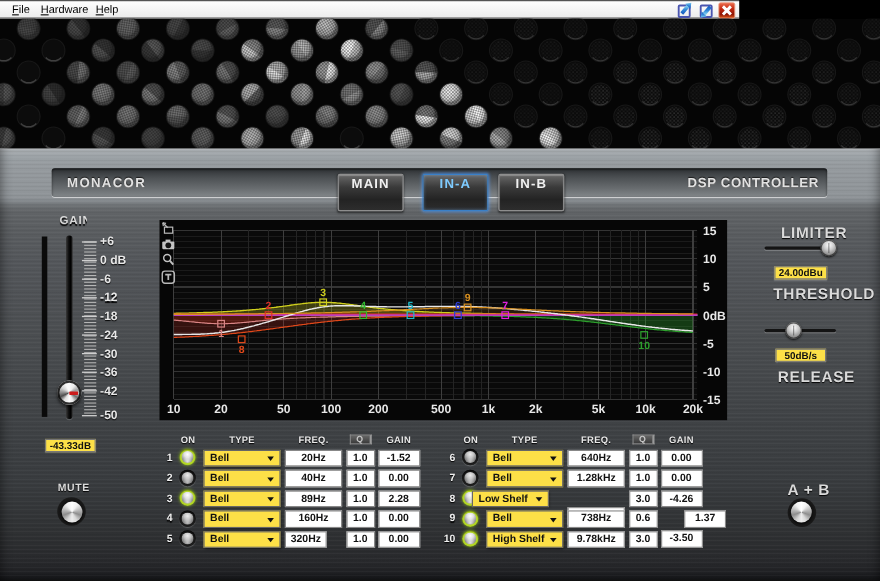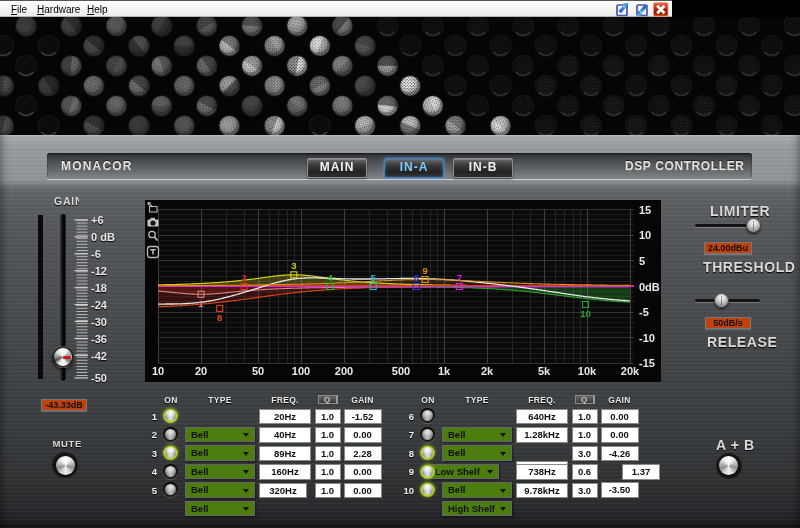--- a/index.html
+++ b/index.html
@@ -17,35 +17,35 @@
   linear-gradient(180deg, #d2d6d9 0px, #aeb3b7 2px, #9aa0a4 8px, #959a9e 17px, #8f9498 44px, #878c90 47px, #6d7174 52px, #616467 57px, #5a5d60 75px, #53565a 105px, #4a4d50 175px, #404346 245px, #383b3e 305px, #303234 345px, #28292c 375px, #202124 385px, #141517 393px);
  box-shadow: inset 6px 0 10px -5px rgba(0,0,0,0.45), inset -6px 0 10px -5px rgba(0,0,0,0.45);
 }
 
 
 #strip { position:absolute; left:47px; top:153px; width:705px; height:26px;
  background:linear-gradient(180deg,#2e3134 0,#4e5255 35%,#686c6f 70%,#82878a 100%);
  border-radius:3px; box-shadow:0 1px 0 rgba(255,255,255,0.55), inset 0 1px 2px rgba(0,0,0,0.65);
 }
 .brand { position:absolute; top:159px; font-size:12px; font-weight:bold; letter-spacing:1.2px; color:#e2e2e2; text-shadow:0 -1px 1px #1a1a1a, 0 1px 1px #777; }
-.btn { position:absolute; top:158px; width:60px; height:20px; text-align:center; line-height:16px; font-size:12px; font-weight:bold; letter-spacing:1px; color:#f0f0f0;
+.btn { position:absolute; top:158px; width:60px; height:34px; text-align:center; line-height:16px; font-size:12px; font-weight:bold; letter-spacing:1px; color:#f0f0f0;
  background:linear-gradient(180deg,#686868,#3a3a3a 35%,#232323 70%,#2d2d2d); border:1px solid #8e8e8e; border-radius:2px;
  box-shadow:0 1px 2px rgba(0,0,0,0.55), inset 0 1px 1px rgba(255,255,255,0.25); }
 .btn.sel { color:#7ecbff; border:1px solid #3a80c8; box-shadow:0 0 3px 0 rgba(90,160,255,0.8), inset 0 0 3px rgba(120,190,255,0.5); }
 
 
 .lab { position:absolute; font-size:14px; font-weight:bold; color:#dadada; letter-spacing:0.6px; text-shadow:0 1px 1px #000; }
 .glabel { position:absolute; left:91px; font-size:11px; font-weight:bold; color:#e8e8e8; text-shadow:0 1px 1px #000; }
 #meterbar { position:absolute; left:38px; top:215px; width:5px; height:164px; background:#0a0a0a; }
 #ftrack { position:absolute; left:59.5px; top:214px; width:6px; height:167px; background:linear-gradient(90deg,#3a3a3a,#101010 40%,#000 70%,#2a2a2a); border-radius:3px; box-shadow:0 1px 0 rgba(255,255,255,0.15); }
 .knob { position:absolute; width:22px; height:22px; border-radius:50%;
  background: conic-gradient(#fafafa 0deg, #ececec 35deg, #9e9e9e 70deg, #cccccc 95deg, #6e6e6e 120deg, #e8e8e8 155deg, #fdfdfd 180deg, #dedede 215deg, #4e4e4e 245deg, #8a8a8a 270deg, #d4d4d4 305deg, #fafafa 340deg);
  box-shadow: inset 0 0 0 2px rgba(12,12,12,0.85), 0 2px 3px rgba(0,0,0,0.6); }
 .knob:after { content:""; position:absolute; left:11px; top:9.5px; width:8.5px; height:3px; background:#cc1c1c; border-radius:0.5px; }
-.vbox { position:absolute; background:#c2410c; border:1px solid #777; font-size:9px; font-weight:bold; color:#111; text-align:center; box-shadow:0 1px 1px rgba(255,255,255,0.2); }
+.vbox { position:absolute; background:#fde047; border:1px solid #777; font-size:9px; font-weight:bold; color:#111; text-align:center; box-shadow:0 1px 1px rgba(255,255,255,0.2); }
 
 
 .rbtn { position:absolute; width:26px; height:26px; border-radius:50%; background:radial-gradient(circle, #141414 52%, #1a1a1a 70%, #26282a 84%, rgba(70,73,76,0.35) 95%, rgba(70,73,76,0) 100%); }
 .rbtn:after { content:""; position:absolute; left:3.5px; top:3.5px; width:19px; height:19px; border-radius:50%;
  background: conic-gradient(#ffffff 0deg, #f2f2f2 35deg, #b4b4b4 80deg, #8d8d8d 110deg, #d8d8d8 150deg, #ececec 180deg, #d2d2d2 210deg, #8d8d8d 250deg, #b4b4b4 280deg, #f2f2f2 325deg, #ffffff 360deg);
  box-shadow: 0 1px 2px rgba(0,0,0,0.8); }
 
 
 .strack { position:absolute; height:3px; background:#141414; border-radius:2px; box-shadow:0 1px 0 rgba(255,255,255,0.25); }
 .sknob { position:absolute; width:15px; height:15px; border-radius:50%;
@@ -57,21 +57,21 @@
 .qh { position:absolute; top:395px; width:20px; height:8.5px; font-size:8px; font-weight:bold; color:#c8c8c8; text-align:center; line-height:8.5px;
  background:linear-gradient(180deg,#666,#3a3a3a); border:1px solid #888; border-right:2px solid #999; }
 .rnum { position:absolute; width:26px; text-align:right; font-size:9.5px; font-weight:bold; color:#f0f0f0; text-shadow:0 1px 1px #000; }
 .led { position:absolute; width:15px; height:15px; border-radius:50%; }
 .led:after { content:""; position:absolute; left:2px; top:2px; width:11px; height:11px; border-radius:50%;
  background: radial-gradient(circle at 50% 85%, rgba(255,255,255,0.75) 0%, rgba(255,255,255,0) 42%),
   radial-gradient(circle at 50% 28%, #ffffff 0%, #e2e2e2 30%, #9a9a9a 62%, #5a5a5a 100%); }
 .ledon { background:radial-gradient(circle, #b8dc28 55%, #7ea410 100%); box-shadow:0 0 3px rgba(150,200,30,0.8), inset 0 1px 1px rgba(0,0,0,0.4); }
 .ledoff { background:radial-gradient(circle, #1a1a1a 55%, #3c3c3c 100%); box-shadow: inset 0 1px 2px #000, 0 1px 1px rgba(255,255,255,0.2); }
 .ledoff:after { background: radial-gradient(circle at 50% 85%, rgba(255,255,255,0.5) 0%, rgba(255,255,255,0) 42%), radial-gradient(circle at 50% 28%, #ececec 0%, #c6c6c6 30%, #828282 62%, #4a4a4a 100%); }
-.dd { position:absolute; width:70px; height:15.5px; background:#4d7c0f; border:1px solid #666; font-size:9.5px; font-weight:bold; color:#111; padding-left:5px; line-height:14px; box-shadow:1px 1px 2px rgba(0,0,0,0.5);margin-top:18px; }
+.dd { position:absolute; width:70px; height:15.5px; background:#fde047; border:1px solid #666; font-size:9.5px; font-weight:bold; color:#111; padding-left:5px; line-height:14px; box-shadow:1px 1px 2px rgba(0,0,0,0.5); }
 .dd .arr { position:absolute; right:5px; top:5.5px; width:0; height:0; border-left:3.5px solid transparent; border-right:3.5px solid transparent; border-top:4.5px solid #111; }
 .vb { position:absolute; height:15.5px; background:#fff; border:1px solid #888; font-size:9.5px; font-weight:bold; color:#111; text-align:center; line-height:14px; }
 </style></head>
 <body>
 <div id="app">
 <div id="tbar">
  <span class="menu" style="left:11px"><u class="k">F</u>ile</span>
  <span class="menu" style="left:37px"><u class="k">H</u>ardware</span>
  <span class="menu" style="left:87px"><u class="k">H</u>elp</span>
 
@@ -925,21 +925,21 @@
     <div class="vb" style="left:343.5px;top:445.9px;width:38px">2.28</div>
     <div class="rnum" style="left:131px;top:466.4px">4</div>
     <div class="led ledoff" style="left:162.5px;top:463.9px"></div>
     <div class="dd" style="left:185px;top:464.4px">Bell<span class="arr"></span></div>
     <div class="vb" style="left:259px;top:464.4px;width:52px">160Hz</div>
     <div class="vb" style="left:314.5px;top:464.4px;width:26px">1.0</div>
     <div class="vb" style="left:343.5px;top:464.4px;width:38px">0.00</div>
     <div class="rnum" style="left:131px;top:484.9px">5</div>
     <div class="led ledoff" style="left:162.5px;top:482.4px"></div>
     <div class="dd" style="left:185px;top:482.9px">Bell<span class="arr"></span></div>
-    <div class="vb" style="left:259px;top:482.9px;width:48px">320Hz</div>
+    <div class="vb" style="left:259px;top:482.9px;width:38px">320Hz</div>
     <div class="vb" style="left:314.5px;top:482.9px;width:26px">1.0</div>
     <div class="vb" style="left:343.5px;top:482.9px;width:38px">0.00</div>
 <div class="th" style="left:413px;width:30px">ON</div>
     <div class="th" style="left:442px;width:70px">TYPE</div>
     <div class="th" style="left:516px;width:52px">FREQ.</div>
     <div class="qh" style="left:574.5px;">Q</div>
     <div class="th" style="left:600.5px;width:38px">GAIN</div>
     <div class="rnum" style="left:388px;top:410.9px">6</div>
     <div class="led ledoff" style="left:419.5px;top:408.4px"></div>
     <div class="dd" style="left:442px;top:408.9px">Bell<span class="arr"></span></div>

